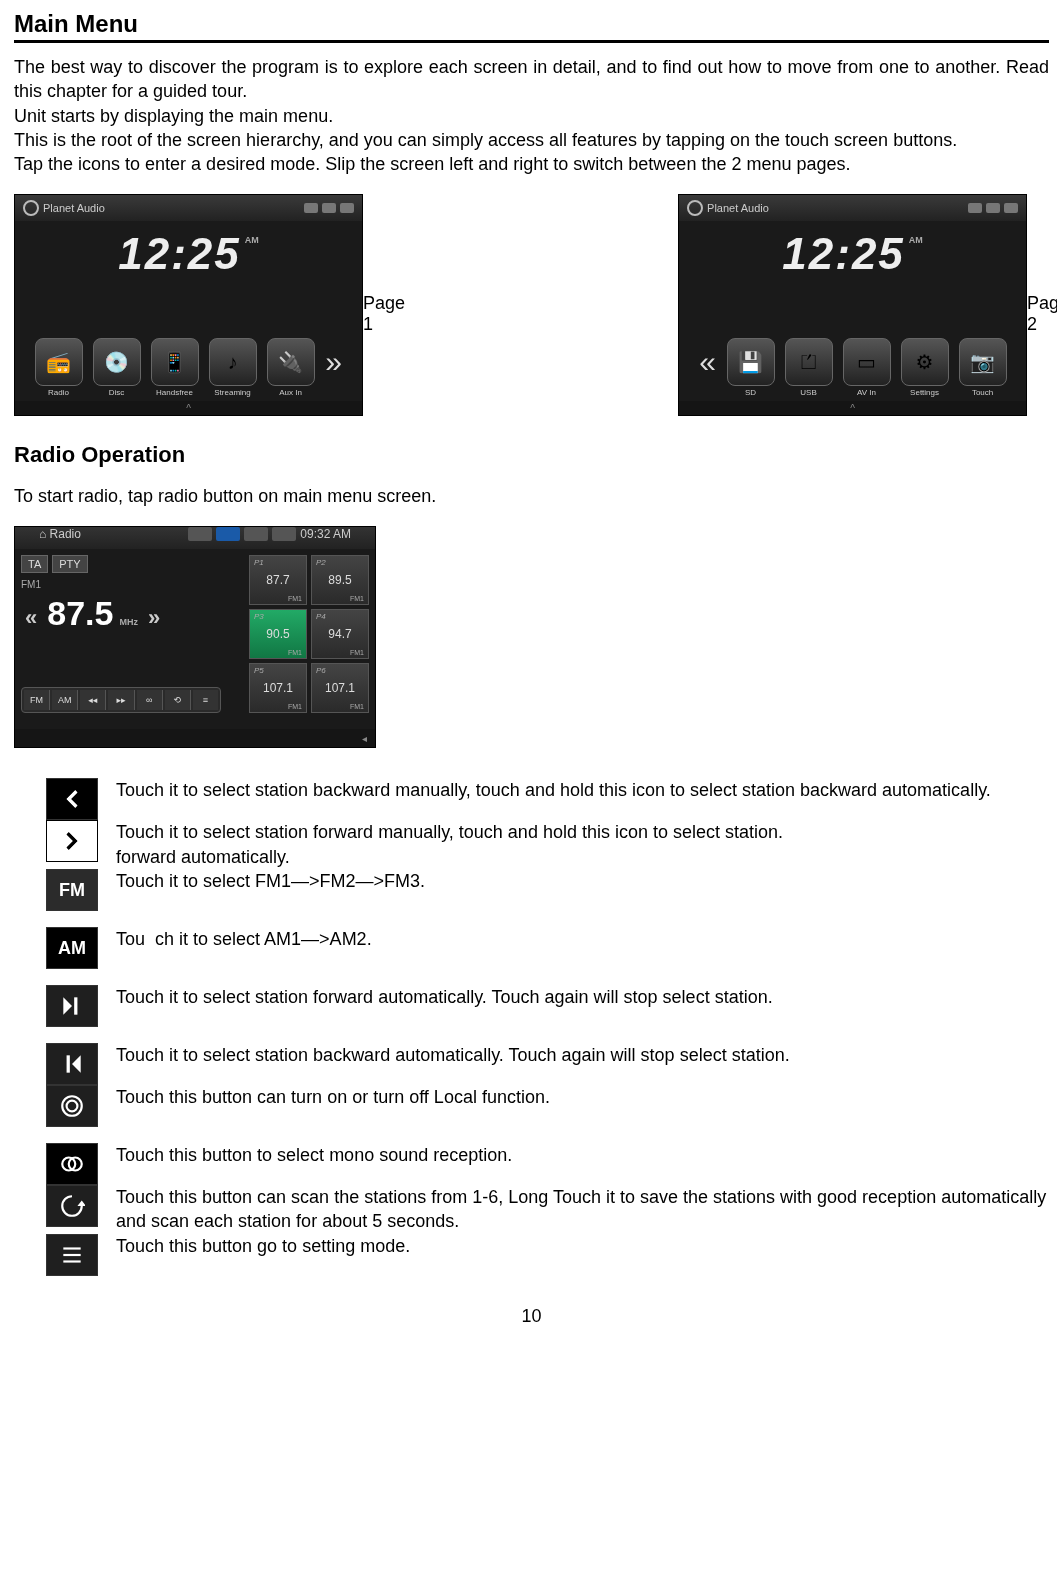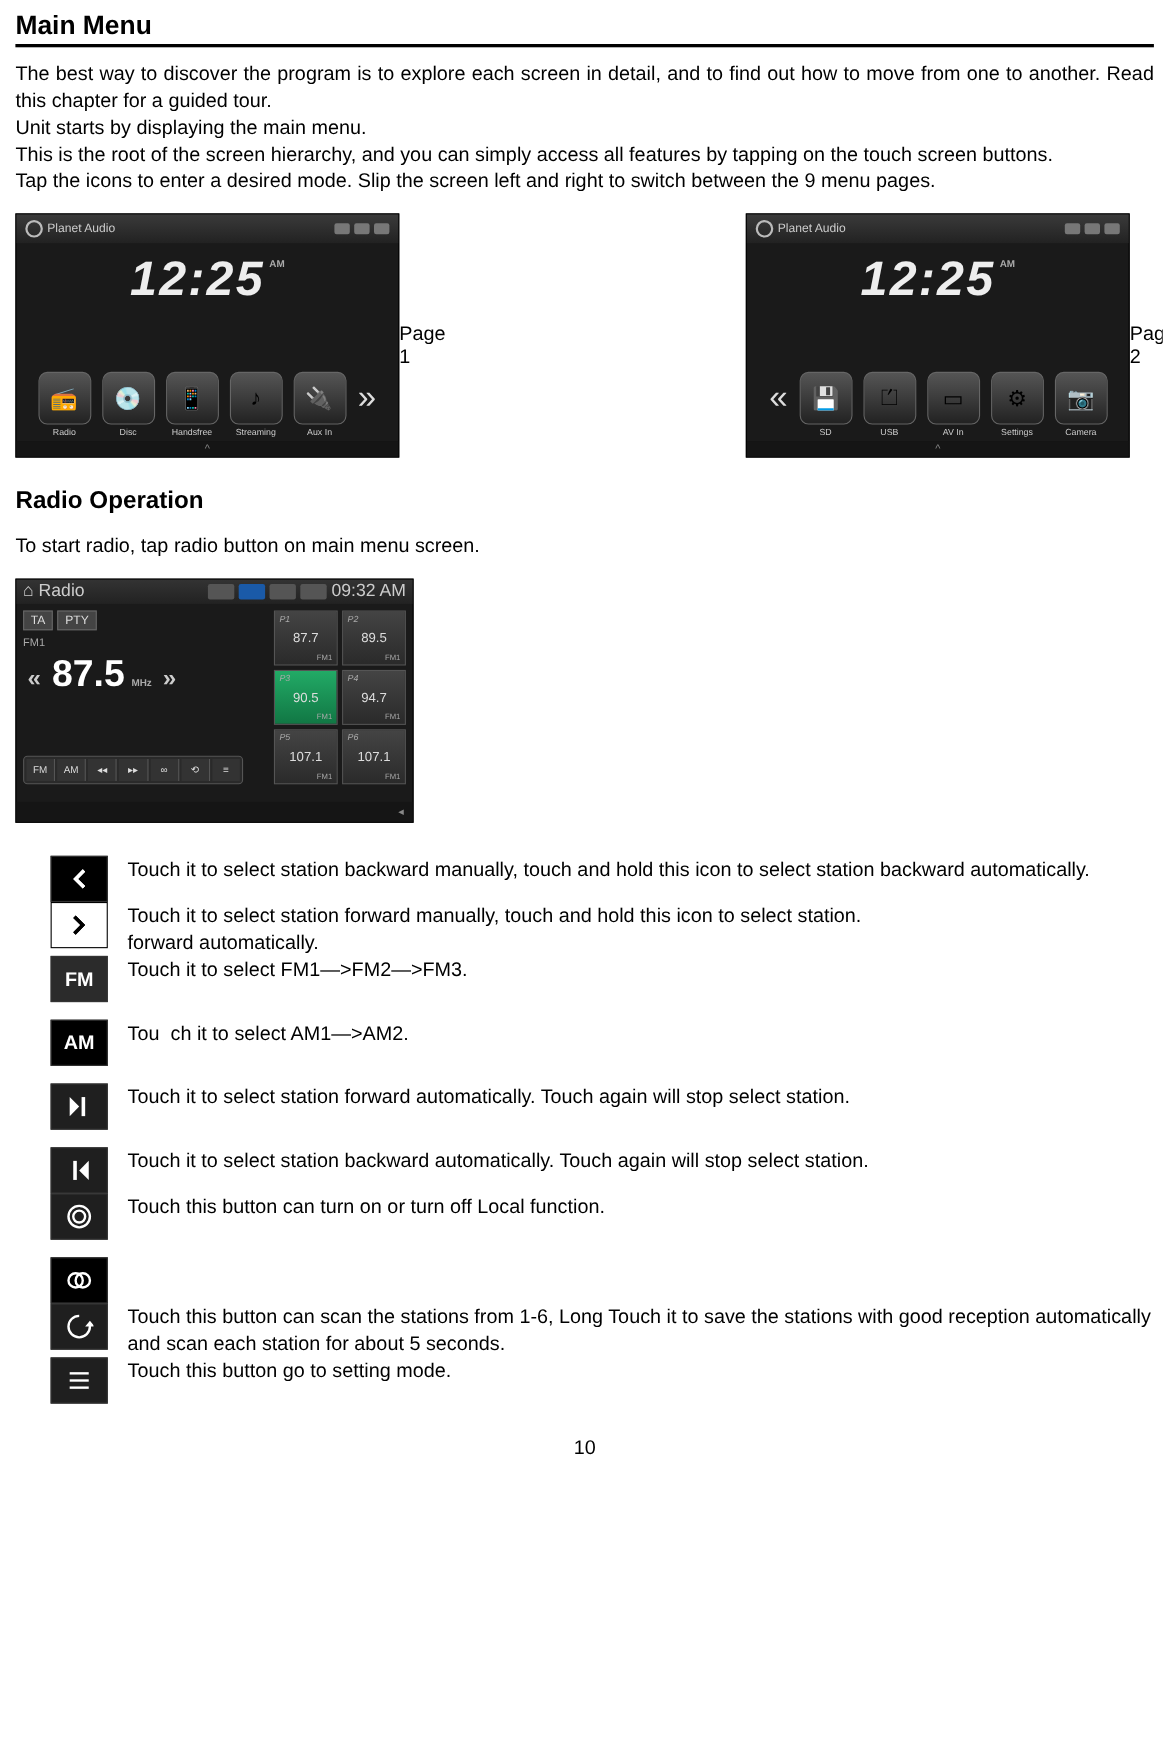--- a/index.html
+++ b/index.html
@@ -108,22 +108,22 @@
 
   .radio-screen {
     width:360px; height:220px;
     background:#1a1a1a;
     position:relative;
     border:1px solid #000;
     margin-bottom:30px;
   }
   .radio-screen .rtop {
     height:22px; background:linear-gradient(#333,#222);
-    display:flex; align-items:center; justify-content:space-between;
-    padding:0 6px; color:#ccc; font-size:16px;
+    display:flex; align-items:flex-start; justify-content:space-between;
+    padding:0 24px; color:#ccc; font-size:12px;
   }
   .rtop .ricons{display:flex; align-items:center; gap:4px;}
   .rtop .ric{width:24px; height:14px; background:#555; border-radius:2px;}
   .rtop .ric.blue{background:#1a5aa8;}
   .radio-body { display:flex; height:170px;gap:16px; }
   .radio-left { width:200px; padding:6px; display:flex; flex-direction:column; gap:4px;}
   .tapty { display:flex; gap:4px; }
   .tapty .tb { background:#444; color:#ddd; font-size:11px; padding:2px 6px; border:1px solid #666;}
   .bandlbl { color:#aaa; font-size:10px; margin-top:2px;}
   .freq { color:#fff; font-size:34px; font-weight:bold; display:flex; align-items:baseline; gap:6px;}
@@ -159,21 +159,21 @@
 </head>
 <body>
 
 <h1>Main Menu</h1>
 <div class="hr"></div>
 
 <div class="intro">
   <p>The best way to discover the program is to explore each screen in detail, and to find out how to move from one to another. Read this chapter for a guided tour.</p>
   <p>Unit starts by displaying the main menu.</p>
   <p>This is the root of the screen hierarchy, and you can simply access all features by tapping on the touch screen buttons.</p>
-  <p>Tap the icons to enter a desired mode. Slip the screen left and right to switch between the 9 menu pages.</p>
+  <p>Tap the icons to enter a desired mode. Slip the screen left and right to switch between the 2 menu pages.</p>
 </div>
 
 <div class="screens">
 
   <div class="screen-wrap">
     <div class="screen">
       <div class="topbar">
         <div class="brand">
           <span class="ring"></span>
           <span>Planet Audio</span>
@@ -264,21 +264,21 @@
         <div class="appicon">
             <div class="box">
               <span>⚙</span>
             </div>
             <div class="lbl">Settings</div>
           </div>
         <div class="appicon">
             <div class="box">
               <span>📷</span>
             </div>
-            <div class="lbl">Camera</div>
+            <div class="lbl">Touch</div>
           </div>
       </div>
       <div class="bottombar">^</div>
     </div>
     <div class="caption">Page 2</div>
   </div>
 
 </div>
 
 <h2>Radio Operation</h2>
@@ -421,20 +421,21 @@
     <div class="itext">Touch this button can turn on or turn off Local function.</div>
   </div>
 
   <div class="item sp">
     <div class="ibox">
         <svg viewBox="0 0 24 24">
           <circle cx="9" cy="12" r="6" fill="none" stroke="#fff" stroke-width="2"></circle>
           <circle cx="15" cy="12" r="6" fill="none" stroke="#fff" stroke-width="2"></circle>
         </svg>
       </div>
+    <div class="itext">Touch this button to select mono sound reception.</div>
   </div>
 
   <div class="item">
     <div class="ibox gray">
         <svg viewBox="0 0 24 24">
           <path d="M12 4a8 8 0 1 0 8 8h-3l4-5 4 5h-3A10 10 0 1 1 12 2z" fill="#fff"></path>
         </svg>
       </div>
     <div class="itext">Touch this button can scan the stations from 1-6, Long Touch it to save the stations with good reception automatically and scan each station for about 5 seconds.</div>
   </div>

